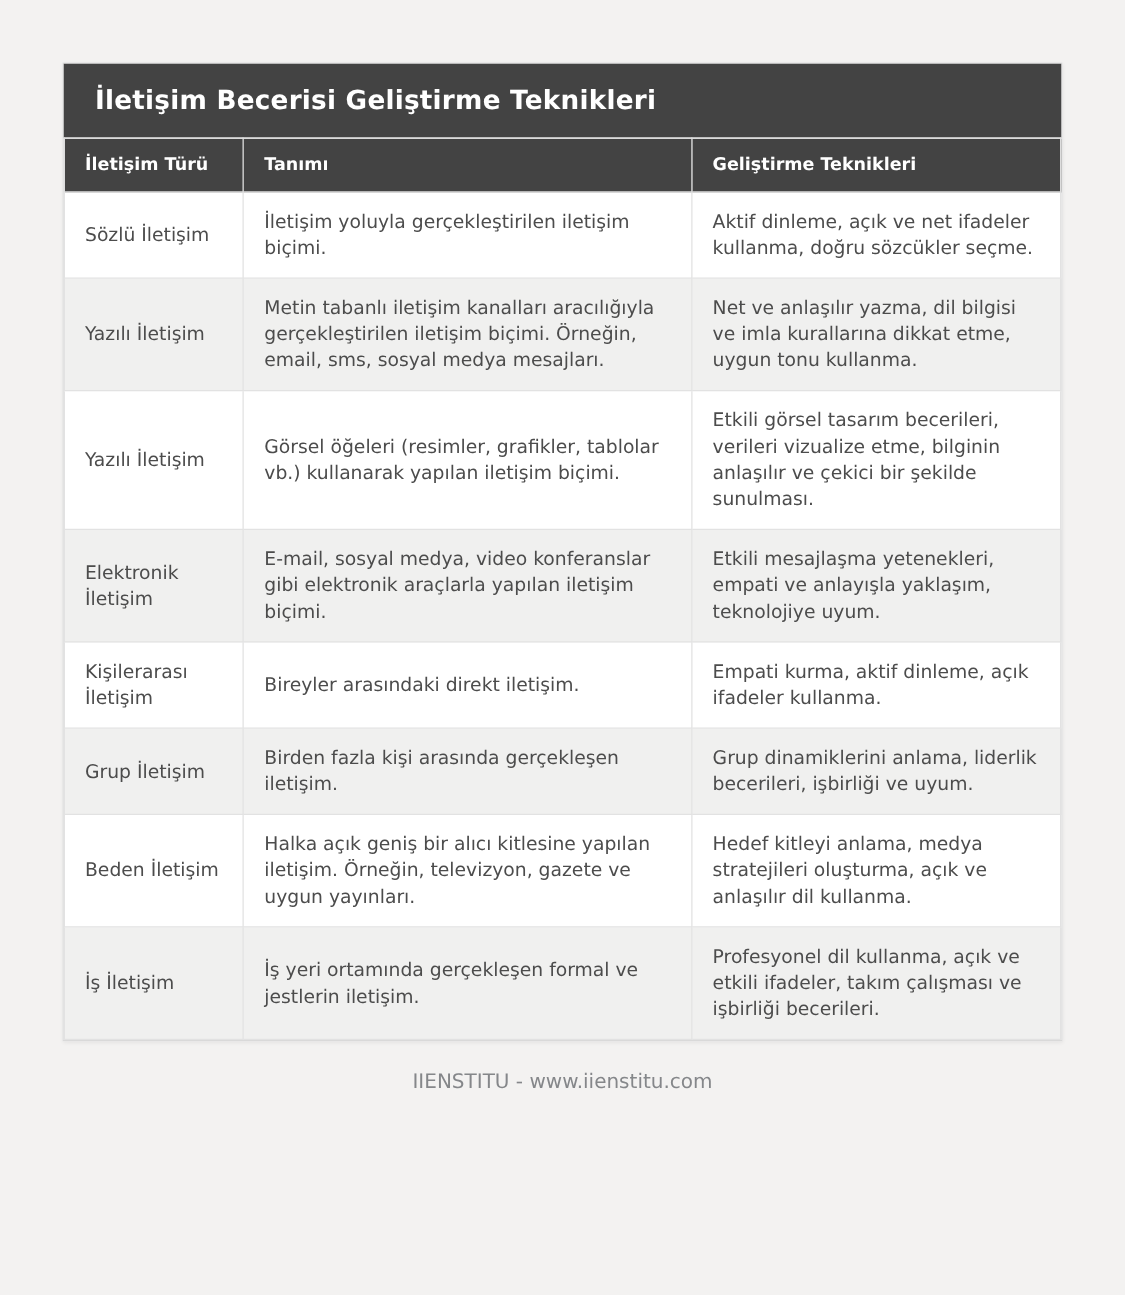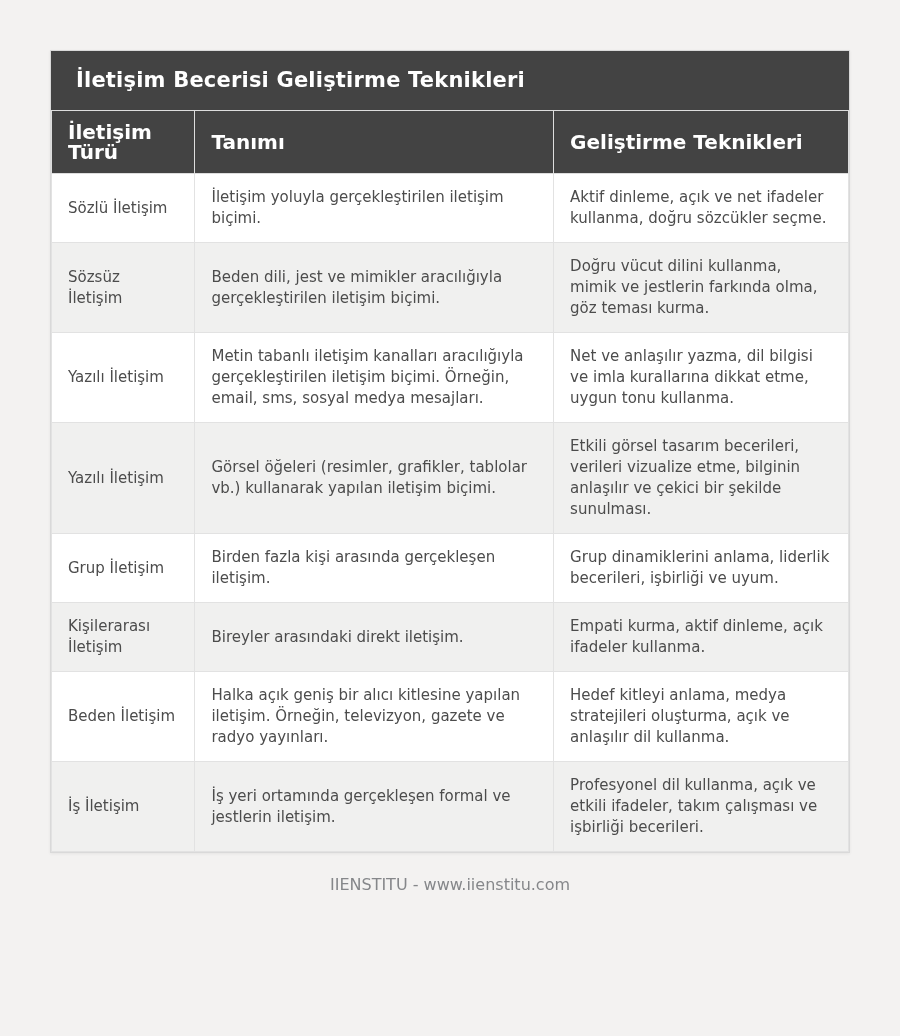--- a/index.html
+++ b/index.html
@@ -31,21 +31,21 @@
     letter-spacing: 0.2px;
   }
   table.comm-table {
     width: 100%;
     border-collapse: collapse;
     table-layout: fixed;
   }
   table.comm-table th {
     background: #434343;
     color: #ffffff;
-    font-size: 20px;
+    font-size: 14px;
     font-weight: bold;
     text-align: left;
     padding: 11px 16px;
     border: 1px solid #dddddd;
     line-height: 20px;
   }
   table.comm-table col.col-type { width: 18%; }
   table.comm-table col.col-def  { width: 45%; }
   table.comm-table col.col-tech { width: 37%; }
   table.comm-table td {
@@ -87,47 +87,47 @@
           <th>Geliştirme Teknikleri</th>
         </tr>
       </thead>
       <tbody>
         <tr>
           <td>Sözlü İletişim</td>
           <td>İletişim yoluyla gerçekleştirilen iletişim biçimi.</td>
           <td>Aktif dinleme, açık ve net ifadeler kullanma, doğru sözcükler seçme.</td>
         </tr>
         <tr>
-          <td>Sözsüz İletişim</td>
-          <td>Beden dili, jest ve mimikler aracılığıyla gerçekleştirilen iletişim biçimi.</td>
-          <td>Doğru vücut dilini kullanma, mimik ve jestlerin farkında olma, göz teması kurma.</td>
-        </tr>
-        <tr>
           <td>Yazılı İletişim</td>
           <td>Metin tabanlı iletişim kanalları aracılığıyla gerçekleştirilen iletişim biçimi. Örneğin, email, sms, sosyal medya mesajları.</td>
           <td>Net ve anlaşılır yazma, dil bilgisi ve imla kurallarına dikkat etme, uygun tonu kullanma.</td>
         </tr>
         <tr>
           <td>Yazılı İletişim</td>
           <td>Görsel öğeleri (resimler, grafikler, tablolar vb.) kullanarak yapılan iletişim biçimi.</td>
           <td>Etkili görsel tasarım becerileri, verileri vizualize etme, bilginin anlaşılır ve çekici bir şekilde sunulması.</td>
         </tr>
         <tr>
-          <td>Grup İletişim</td>
-          <td>Birden fazla kişi arasında gerçekleşen iletişim.</td>
-          <td>Grup dinamiklerini anlama, liderlik becerileri, işbirliği ve uyum.</td>
+          <td>Elektronik İletişim</td>
+          <td>E-mail, sosyal medya, video konferanslar gibi elektronik araçlarla yapılan iletişim biçimi.</td>
+          <td>Etkili mesajlaşma yetenekleri, empati ve anlayışla yaklaşım, teknolojiye uyum.</td>
         </tr>
         <tr>
           <td>Kişilerarası İletişim</td>
           <td>Bireyler arasındaki direkt iletişim.</td>
           <td>Empati kurma, aktif dinleme, açık ifadeler kullanma.</td>
         </tr>
         <tr>
+          <td>Grup İletişim</td>
+          <td>Birden fazla kişi arasında gerçekleşen iletişim.</td>
+          <td>Grup dinamiklerini anlama, liderlik becerileri, işbirliği ve uyum.</td>
+        </tr>
+        <tr>
           <td>Beden İletişim</td>
-          <td>Halka açık geniş bir alıcı kitlesine yapılan iletişim. Örneğin, televizyon, gazete ve radyo yayınları.</td>
+          <td>Halka açık geniş bir alıcı kitlesine yapılan iletişim. Örneğin, televizyon, gazete ve uygun yayınları.</td>
           <td>Hedef kitleyi anlama, medya stratejileri oluşturma, açık ve anlaşılır dil kullanma.</td>
         </tr>
         <tr>
           <td>İş İletişim</td>
           <td>İş yeri ortamında gerçekleşen formal ve jestlerin iletişim.</td>
           <td>Profesyonel dil kullanma, açık ve etkili ifadeler, takım çalışması ve işbirliği becerileri.</td>
         </tr>
       </tbody>
     </table>
   </div>

